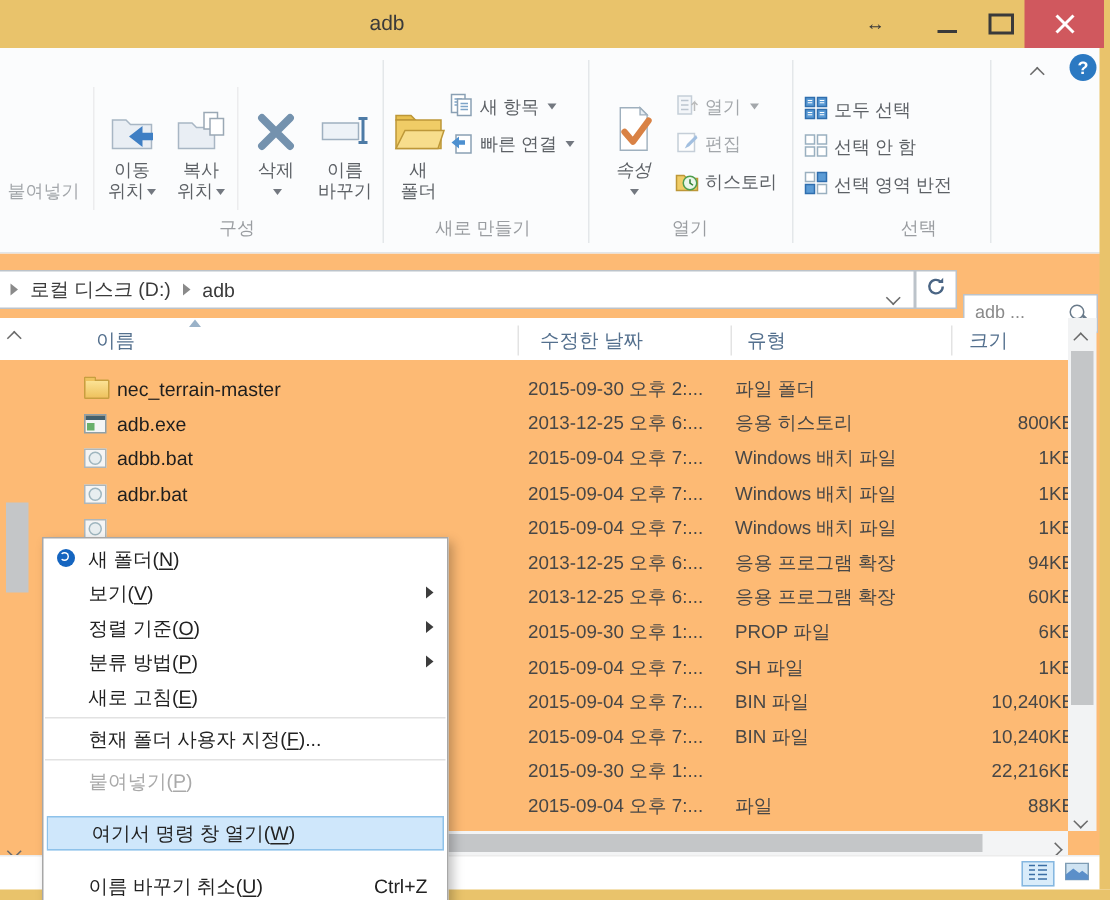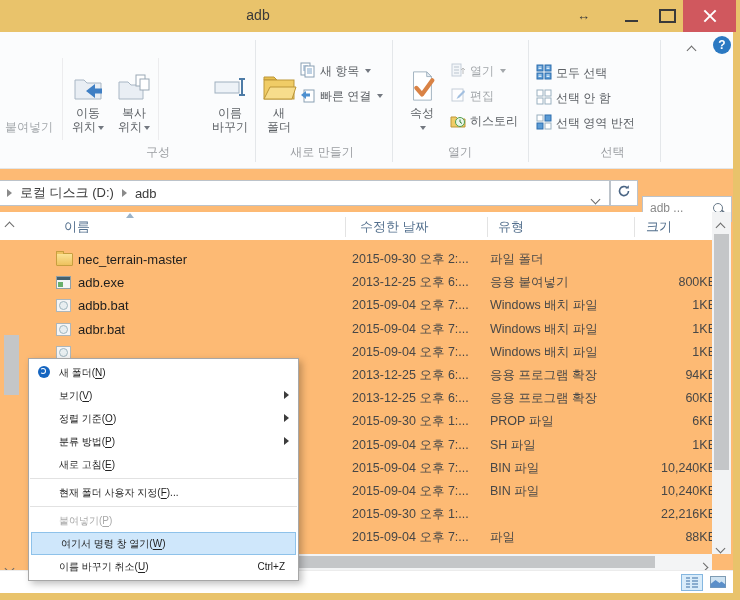--- a/index.html
+++ b/index.html
@@ -90,23 +90,23 @@
   .view-details{left:681px;background:#d9ecfa;border:1px solid #85b7e0;}
   .view-thumbs{left:707px;}
 
   
   .border-right{position:absolute;left:733px;top:32px;width:7px;height:561px;background:#e9c36b;}
   .border-bottom{position:absolute;left:0;top:593px;width:740px;height:7px;background:#e9c36b;}
 
   
   .ctxmenu{position:absolute;left:28px;top:358px;width:271px;background:#fff;border:1px solid #a7a7a7;
            box-shadow:3px 3px 7px rgba(0,0,0,.25);padding:2px 0;box-sizing:border-box;z-index:50;}
-  .mi{position:relative;height:23px;line-height:23px;padding-left:30px;font-size:10px;color:#222;white-space:nowrap;}
+  .mi{position:relative;height:23px;line-height:23px;padding-left:30px;font-size:13px;color:#222;white-space:nowrap;}
   .mi.disabled{color:#a9a9a9;}
-  .mi.highlighted{margin:0 2px;background:#cfe7fb;box-shadow:inset 0 0 0 1px #8ec2ea;}
+  .mi.highlighted{margin:12px 2px;background:#cfe7fb;box-shadow:inset 0 0 0 1px #8ec2ea;}
   .mi-icon{display:none;position:absolute;left:9px;top:5px;width:12px;height:12px;border-radius:50%;background:#1565c0;}
   .mi-icon::before{content:'';position:absolute;left:2px;top:2px;width:6px;height:6px;border:1.5px solid #fff;
            border-left-color:transparent;border-radius:50%;box-sizing:border-box;}
   .mi-icon.show{display:block;}
   .mi-arrow{display:none;position:absolute;right:9px;top:7px;width:0;height:0;border-left:5px solid #3c3c3c;
            border-top:4px solid transparent;border-bottom:4px solid transparent;}
   .mi-arrow.show{display:block;}
   .mi-shortcut{position:absolute;right:13px;top:0;}
   .mi-sep{height:1px;background:#e2e2e2;margin:2px 1px;}
   .mi u{text-underline-offset:2px;}
@@ -156,20 +156,28 @@
         <svg width="34" height="32" viewBox="0 0 34 32">
             <path d="M2 11h9l3 3h12v14H2z" fill="#e9eef4" stroke="#a8b6c4"></path>
             <rect x="19" y="4" width="9" height="11" fill="#fff" stroke="#9aa8b5"></rect>
             <rect x="23" y="8" width="9" height="11" fill="#fff" stroke="#9aa8b5"></rect>
           </svg>
       </div>
       <div class="blbl"><span>복사</span><br><span>위치</span><span class="tri"></span></div>
     </div>
     <div class="rb-sep" style="left:158px;"></div>
 
+    <div class="bigbtn" style="left:163px;width:42px;">
+      <div class="bicon">
+        <svg width="32" height="30" viewBox="0 0 34 32">
+            <path d="M7 6L27 26M27 6L7 26" stroke="#7492ae" stroke-width="5.5" stroke-linecap="round" fill="none"></path>
+          </svg>
+      </div>
+      <div class="blbl"><span>삭제</span><br><span class="tri"></span></div>
+    </div>
     <div class="bigbtn" style="left:207px;width:46px;">
       <div class="bicon">
         <svg width="34" height="32" viewBox="0 0 34 32">
             <rect x="2" y="11" width="24" height="11" fill="#edf2f7" stroke="#9fb0c0"></rect>
             <path d="M29 8v16M26 8h6M26 24h6" stroke="#4d7ba6" stroke-width="2" fill="none"></path>
           </svg>
       </div>
       <div class="blbl"><span>이름</span><br><span>바꾸기</span></div>
     </div>
     <div class="rb-gdiv" style="left:255px;"></div>
@@ -197,21 +205,21 @@
     <div class="smallbtn" style="left:300px;top:53px;">
       <span><svg width="16" height="16" viewBox="0 0 16 16">
             <rect x="4" y="3" width="10" height="12" fill="#fff" stroke="#8aa0b4"></rect>
             <path d="M1 8l5-4v2.5h4v3H6V12z" fill="#4d90d0"></path>
           </svg></span>
       <span>빠른 연결</span>
         <span class="tri"></span>
     </div>
     <div class="rb-gdiv" style="left:392px;"></div>
 
-    <div class="bigbtn" style="left:400px;width:44px;">
+    <div class="bigbtn" style="left:400px;width:44px;font-style:italic;">
       <div class="bicon">
         <svg width="32" height="34" viewBox="0 0 34 34">
             <path d="M8 2h14l5 5v25H8z" fill="#fff" stroke="#9fb0be"></path>
             <path d="M22 2v5h5z" fill="#e8eef4" stroke="#9fb0be"></path>
             <path d="M11 19l6 7L28 11" stroke="#d98245" stroke-width="4.5" fill="none" stroke-linecap="round" stroke-linejoin="round"></path>
           </svg>
       </div>
       <div class="blbl"><span>속성</span><br><span class="tri"></span></div>
     </div>
     <div class="smallbtn gray" style="left:450px;top:28px;">
@@ -318,21 +326,21 @@
       <span class="fname">nec_terrain-master</span>
       <span class="fdate">2015-09-30 오후 2:...</span>
       <span class="ftype">파일 폴더</span>
       <span class="fsize"></span>
     </div>
 
     <div class="frow">
       <span class="ficon icon-exe"></span>
       <span class="fname">adb.exe</span>
       <span class="fdate">2013-12-25 오후 6:...</span>
-      <span class="ftype">응용 붙여넣기</span>
+      <span class="ftype">응용 히스토리</span>
       <span class="fsize">800KB</span>
     </div>
 
     <div class="frow">
       <span class="ficon icon-bat"></span>
       <span class="fname">adbb.bat</span>
       <span class="fdate">2015-09-04 오후 7:...</span>
       <span class="ftype">Windows 배치 파일</span>
       <span class="fsize">1KB</span>
     </div>

